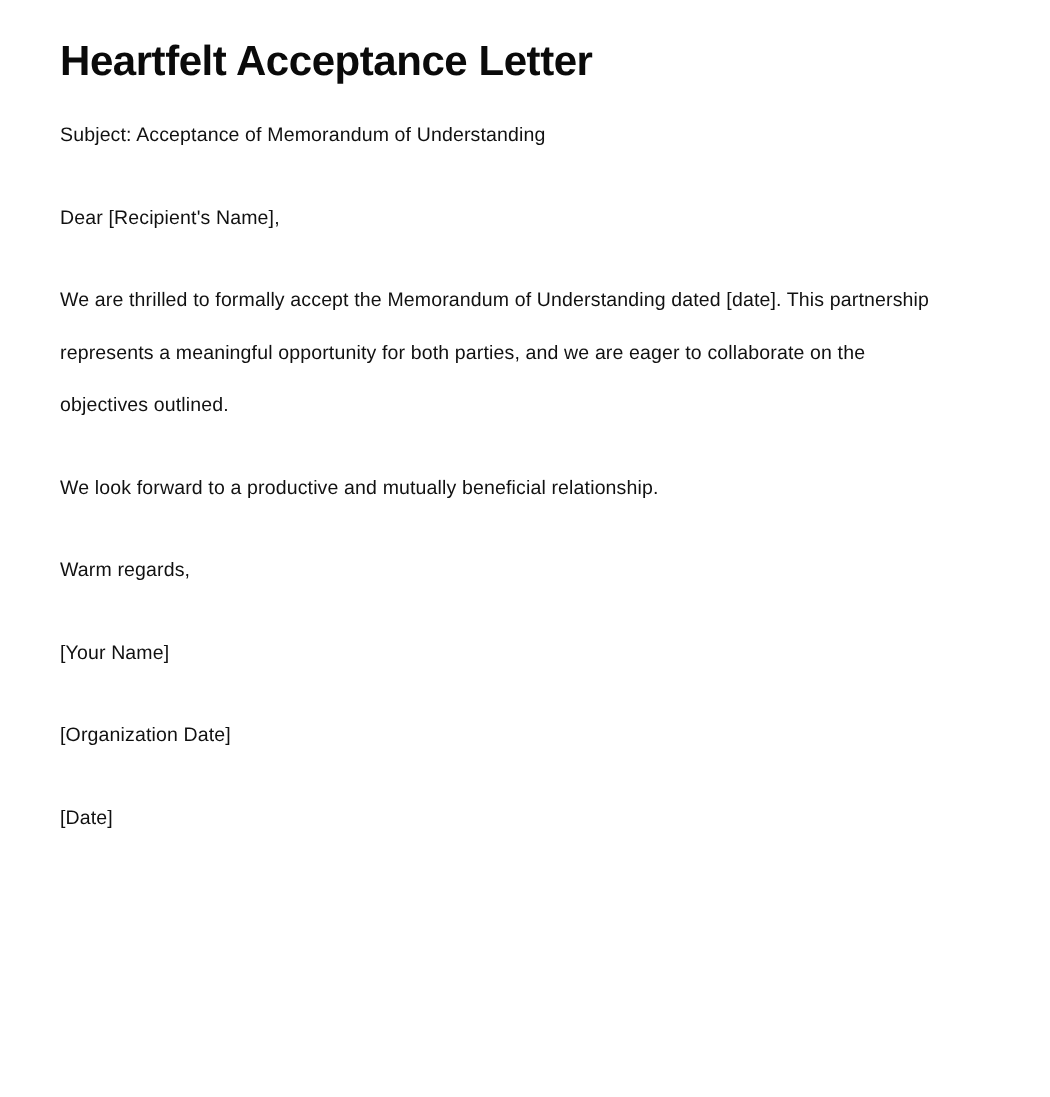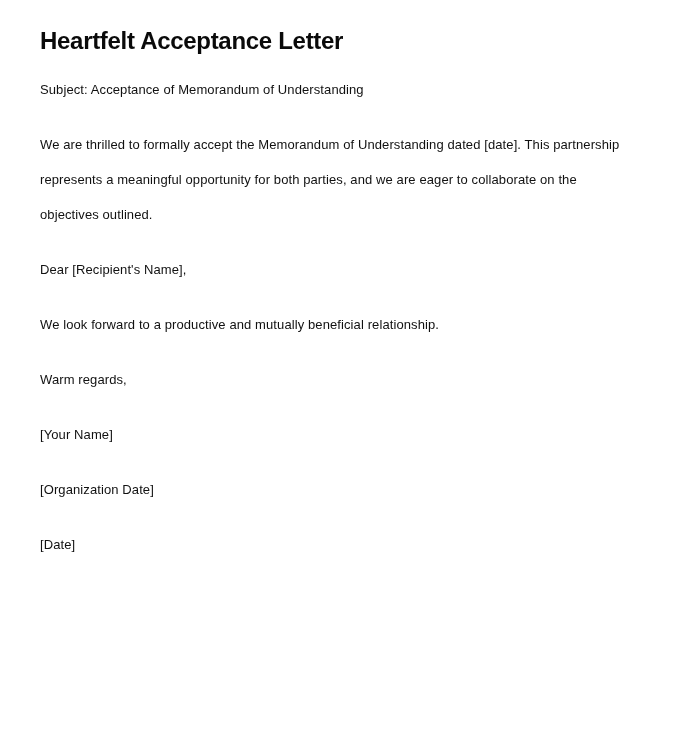--- a/index.html
+++ b/index.html
@@ -3,34 +3,34 @@
   <meta charset="utf-8">
   <style>
     html, body { margin: 0; padding: 0; background: #ffffff; }
     body {
       width: 700px; height: 731px; overflow: hidden;
       font-family: "Liberation Sans", "DejaVu Sans", sans-serif;
       color: #111111;
     }
     .page { position: relative; padding: 24px 40px 0 40px; }
     .title {
-      font-size: 24px; font-weight: bold; margin: 0 0 14px 0;
+      font-size: 28px; font-weight: bold; margin: 0 0 14px 0;
       line-height: 34px; letter-spacing: -0.3px; color: #0a0a0a;
     }
     .p {
       font-size: 13px; line-height: 35px; margin: 0 0 20px 0;
       letter-spacing: 0.1px; width: 590px;
     }
   </style>
 </head>
 <body>
 
 <div class="page">
   <h1 class="title">Heartfelt Acceptance Letter</h1>
   <p class="p">Subject: Acceptance of Memorandum of Understanding</p>
+  <p class="p">Dear [Recipient's Name],</p>
   <p class="p">We are thrilled to formally accept the Memorandum of Understanding dated [date]. This partnership represents a meaningful opportunity for both parties, and we are eager to collaborate on the objectives outlined.</p>
-  <p class="p">Dear [Recipient's Name],</p>
   <p class="p">We look forward to a productive and mutually beneficial relationship.</p>
   <p class="p">Warm regards,</p>
   <p class="p">[Your Name]</p>
   <p class="p">[Organization Date]</p>
   <p class="p">[Date]</p>
 </div>
 
 </body></html>

